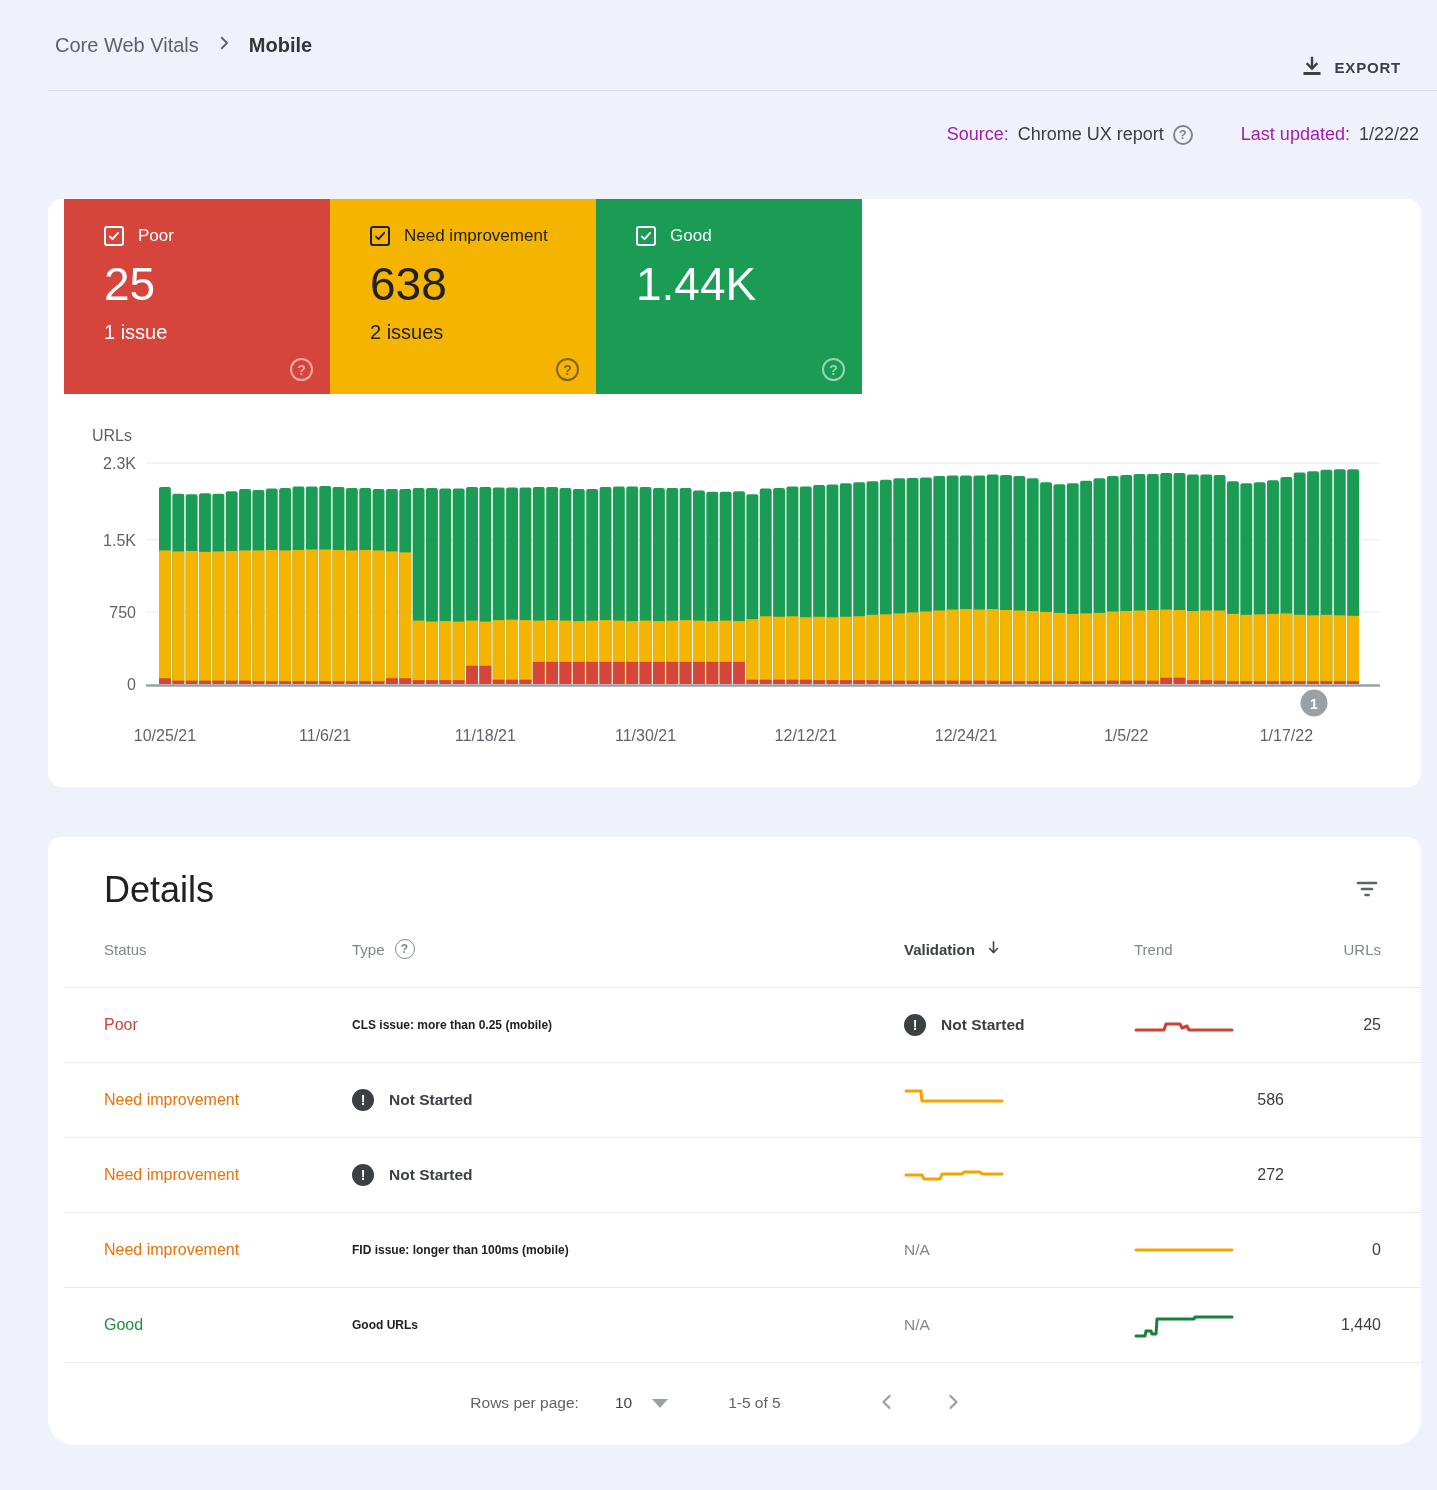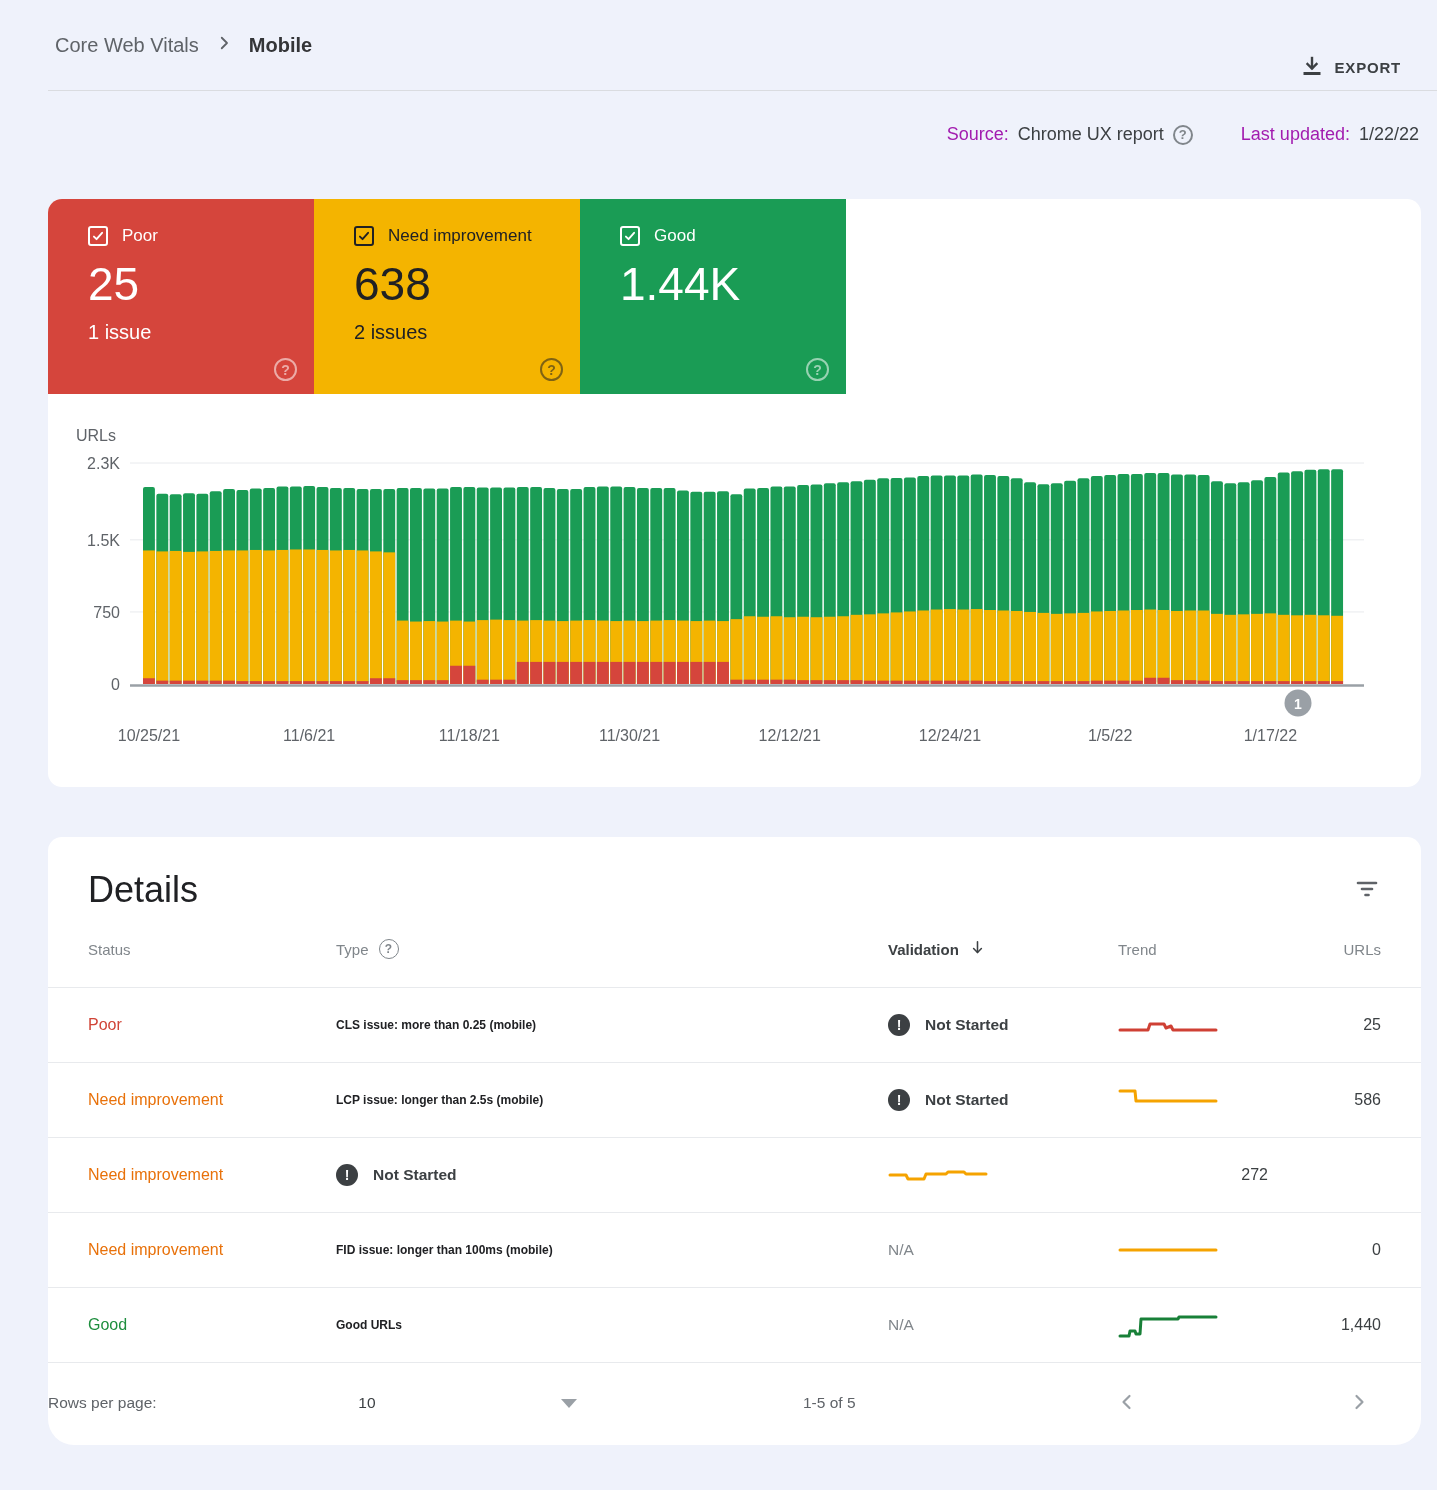--- a/index.html
+++ b/index.html
@@ -20,21 +20,21 @@
   .divider{height:1px;background:#dadce0;margin-left:48px;}
   
   .meta-row{display:flex;justify-content:flex-end;align-items:center;gap:9px;padding:33px 18px 0 0;font-size:18px;}
   .meta-label{color:#a21caf;}
   .meta-value{color:#3c4043;}
   .meta-gap{width:30px;}
   .qicon{width:20px;height:20px;border-radius:50%;border:2px solid currentColor;display:inline-flex;
     align-items:center;justify-content:center;font-size:13px;font-weight:700;box-sizing:border-box;}
   .meta-row .qicon{color:#80868b;cursor:pointer;}
   
-  .panel{background:#ffffff;margin:0 16px 0 48px;border-radius:14px;}
+  .panel{background:#ffffff;margin:0 16px 0 48px;border-radius:14px;padding-left:16px;}
   .chart-panel{margin-top:54px;overflow:hidden;padding-bottom:25px;}
   
   .cards{display:flex;}
   .card{width:266px;height:195px;box-sizing:border-box;padding:27px 0 0 40px;position:relative;cursor:pointer;}
   .card-label{display:flex;align-items:center;gap:14px;font-size:17px;}
   .checkbox{width:20px;height:20px;border:2px solid currentColor;border-radius:3px;box-sizing:border-box;
     display:inline-flex;align-items:center;justify-content:center;flex:none;}
   .checkbox svg{width:14px;height:14px;}
   .card-value{font-size:46px;line-height:1;margin-top:15px;}
   .card-sub{font-size:20px;margin-top:14px;}
@@ -57,21 +57,21 @@
   .status-cell{font-size:16px;}
   .type-cell{font-size:12px;font-weight:700;color:#202124;}
   .validation-cell{display:flex;align-items:center;gap:15px;font-size:15.5px;font-weight:600;color:#3c4043;}
   .validation-cell.na{font-weight:400;color:#80868b;}
   .nsicon{width:22px;height:22px;border-radius:50%;background:#3c4043;color:#fff;font-size:14px;font-weight:700;
     display:inline-flex;align-items:center;justify-content:center;flex:none;}
   .trend-cell svg{width:100px;height:32px;display:block;}
   .urls-cell{text-align:right;font-size:16px;color:#3c4043;}
   .rows-wrap{border-bottom:1px solid #e8eaed;}
   
-  .tfooter{display:flex;justify-content:space-between;align-items:center;height:80px;padding-right:50px;
+  .tfooter{display:flex;justify-content:center;align-items:center;height:80px;padding-right:50px;
     font-size:15.5px;color:#5f6368;}
   .rpp-label{margin-right:36px;}
   .rpp-value{color:#3c4043;margin-right:20px;cursor:pointer;}
   .caret{width:0;height:0;border-left:8px solid transparent;border-right:8px solid transparent;
     border-top:9px solid #9aa0a6;cursor:pointer;}
   .range-text{margin:0 52px 0 60px;}
   .pager-btn{background:none;border:none;cursor:pointer;padding:0;margin-left:42px;}
 </style>
 </head>
 <body>
@@ -495,21 +495,20 @@
       <div class="trend-cell">
           <svg viewBox="0 0 100 32">
             <polyline points="2,21 30,21 32,15 46,15 48,19 53,17 55,21 98,21" fill="none" stroke="#cf4034" stroke-width="3" stroke-linejoin="round" stroke-linecap="round"></polyline>
           </svg>
         </div>
       <div class="urls-cell">25</div>
     </div>
 
     <div class="grid trow">
       <div class="status-cell" style="color: rgb(232, 113, 10);">Need improvement</div>
-      <div class="type-cell">LCP issue: longer than 2.5s (mobile)</div>
       <div class="validation-cell">
         <span class="nsicon">!</span>
         <span>Not Started</span>
       </div>
       <div class="trend-cell">
           <svg viewBox="0 0 100 32">
             <polyline points="2,7 17,7 18,17 98,17" fill="none" stroke="#f5a300" stroke-width="3" stroke-linejoin="round" stroke-linecap="round"></polyline>
           </svg>
         </div>
       <div class="urls-cell">586</div>

